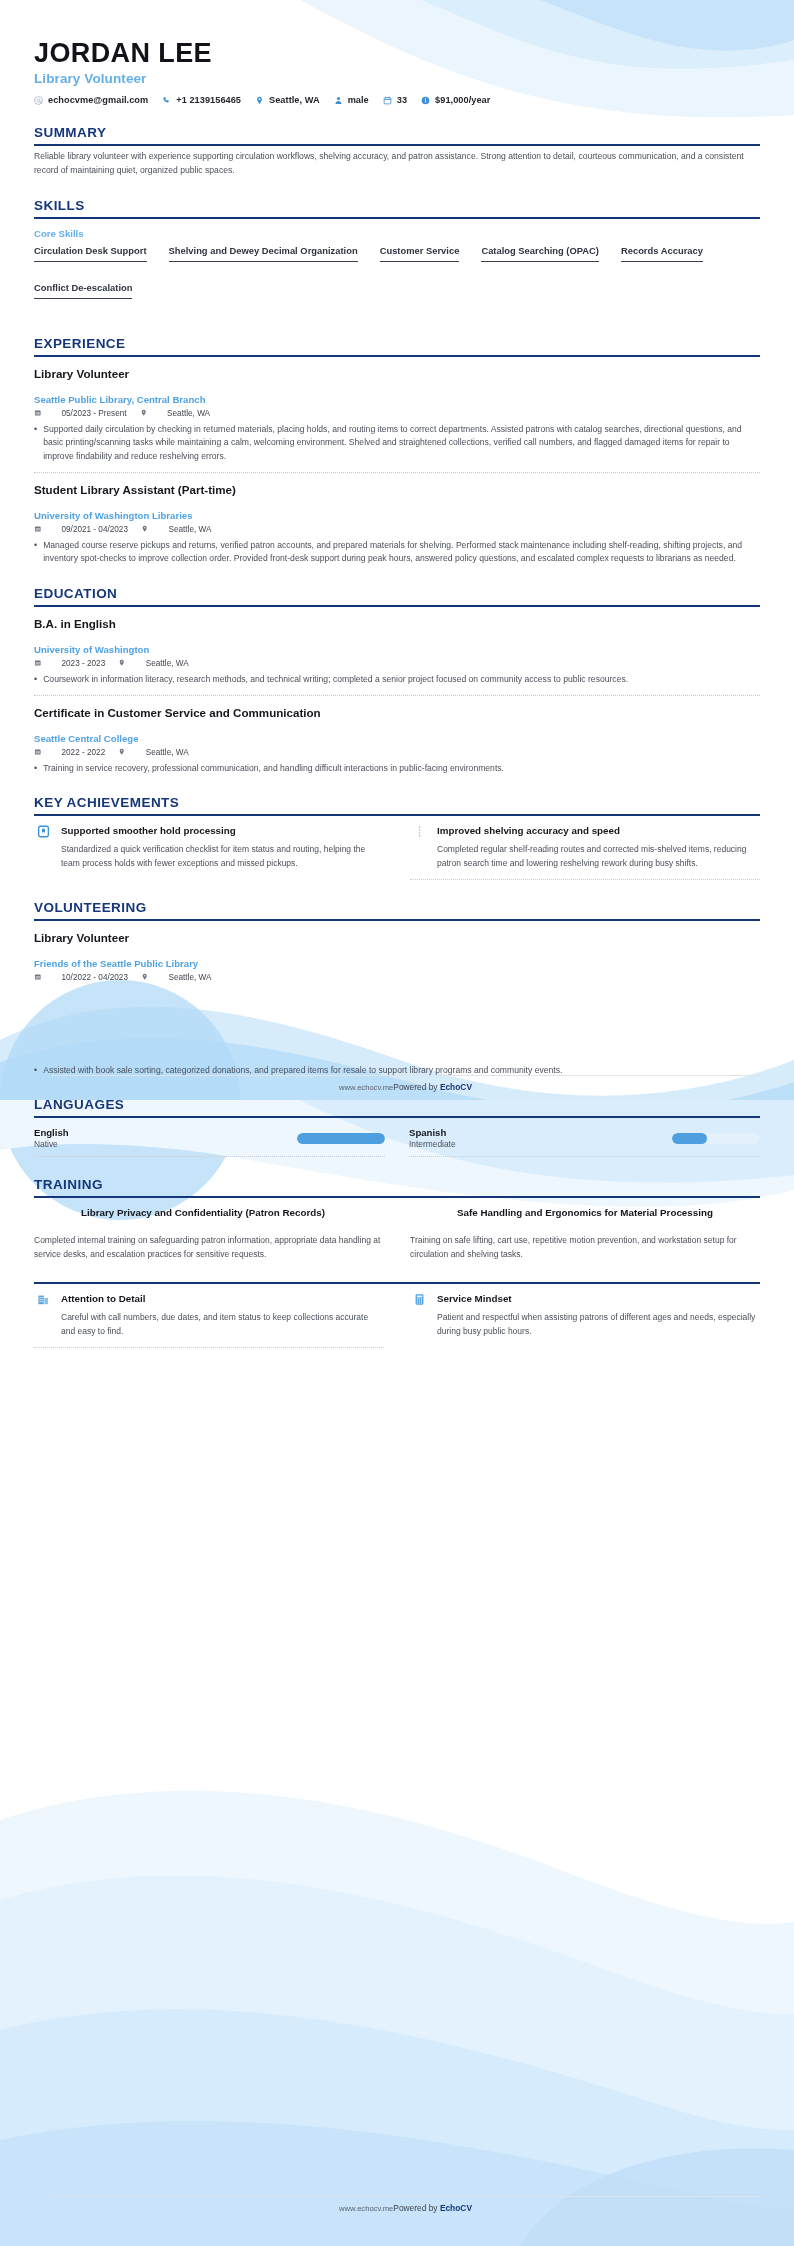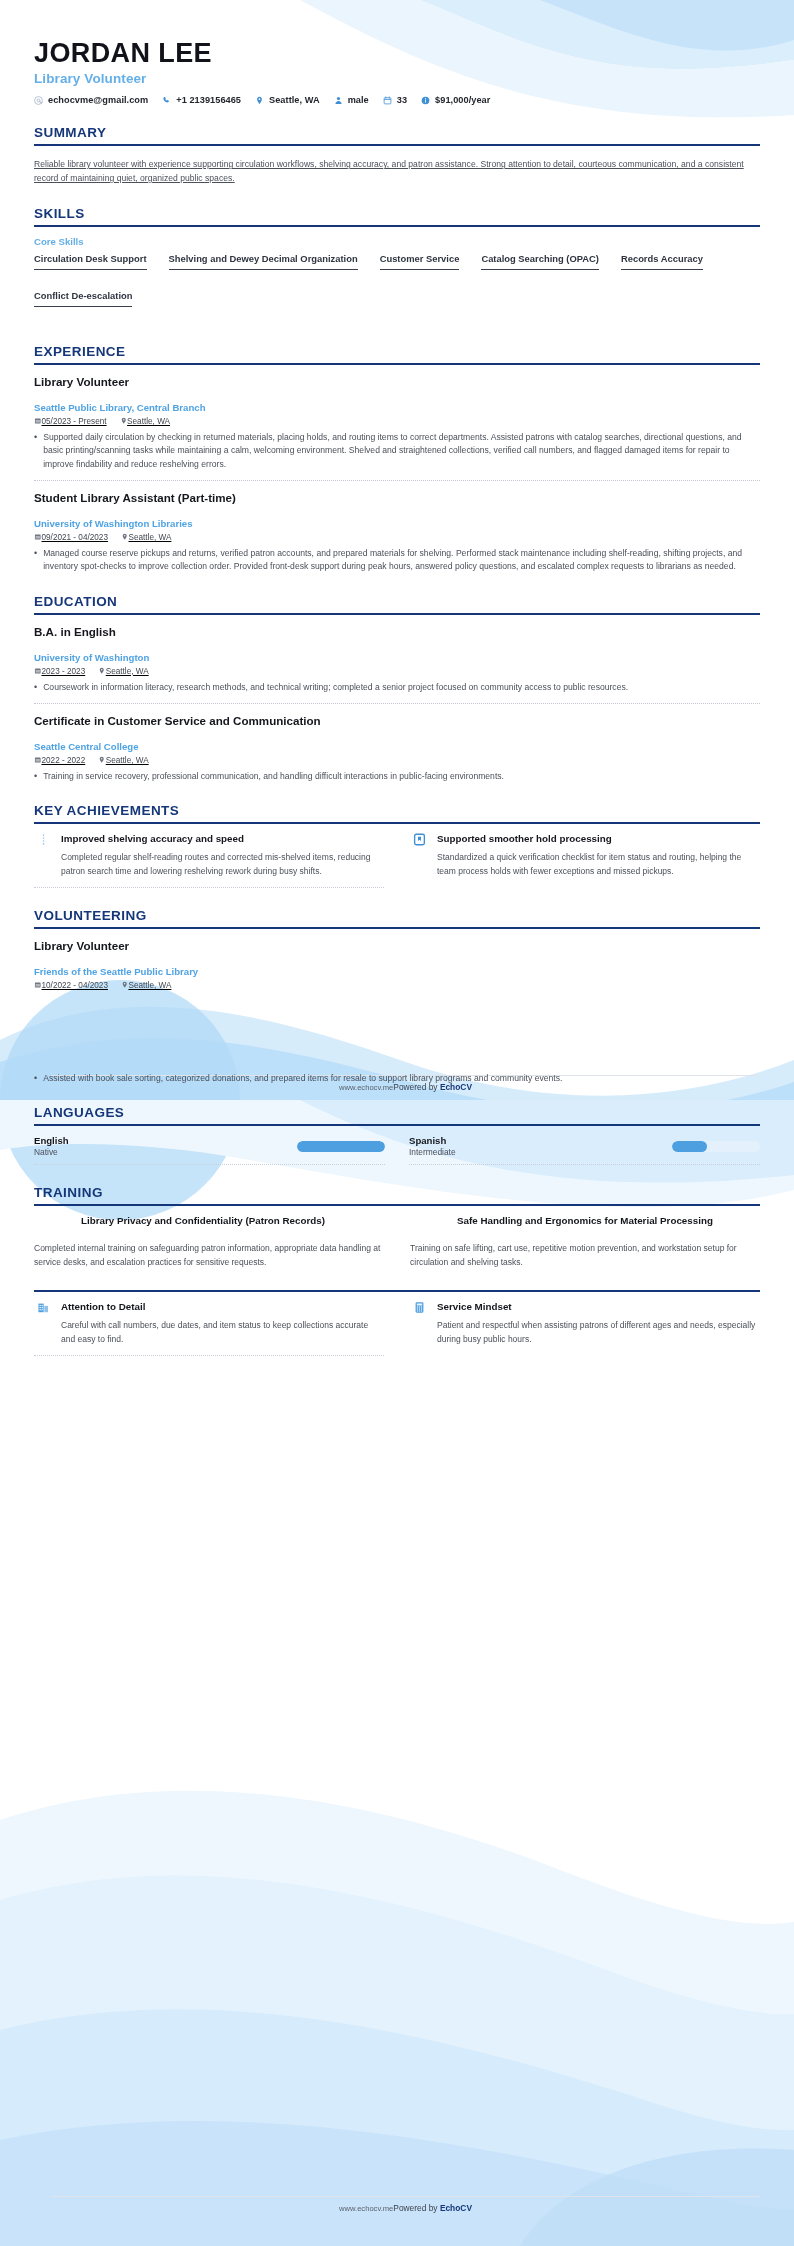--- a/index.html
+++ b/index.html
@@ -43,42 +43,42 @@
   
   .section { margin-top: 21px; }
   .sec-title {
     font-size: 13.5px; font-weight: 700; color: #15377a;
     letter-spacing: .45px; line-height: 1.1;
   }
   .sec-rule { height: 2.2px; background: #15377a; margin-top: 3px; }
 
   .body-text {
     font-size: 8.6px; color: #4a4f59; line-height: 1.62;
-    margin-top: 12px; text-align: left; text-decoration: underline;
+    margin-top: 4px; text-align: left;
   }
 
   
   .skill-group-title {
     font-size: 9.6px; font-weight: 700; color: #64afe8;
     margin-top: 9px; margin-bottom: 6px;
   }
   .skill-tags { display: flex; flex-wrap: wrap; gap: 3px 22px; }
   .skill-tag {
     font-size: 9.4px; font-weight: 700; color: #2f3440;
     padding-bottom: 5px; border-bottom: 1.1px solid #3a4250;
     margin-bottom: 17px; white-space: nowrap;
   }
 
   
   .entry { padding-top: 10px; }
   .entry.divided { border-top: 1.2px dotted #c3c9d2; margin-top: 9px; }
   .entry-title { font-size: 11.6px; font-weight: 700; color: #15171d; line-height: 1.25; }
   .entry-org { font-size: 9.6px; font-weight: 700; color: #4fa3e3; margin-top: 12px; }
   .entry-meta { display: flex; align-items: center; gap: 0 13px; margin-top: 4px; }
-  .meta-item { display: flex; align-items: flex-start; gap: 0; text-decoration: underline; }
+  .meta-item { display: flex; align-items: flex-start; gap: 20px; }
   .meta-item .txt { font-size: 8.2px; color: #41464f; }
   .bullets { margin-top: 5px; }
   .bullet {
     display: flex; gap: 6px; font-size: 8.6px; color: #4a4f59;
     line-height: 1.58; margin-bottom: 2px;
   }
   .bullet .dot { flex: 0 0 auto; line-height: 1.5; font-size: 9px; color: #4a4f59; }
 
   
   .cards { display: flex; gap: 26px; margin-top: 9px; }
@@ -383,42 +383,42 @@
 
     <div class="section">
       <div class="sec-title">KEY ACHIEVEMENTS</div>
       <div class="sec-rule"></div>
       <div class="cards">
 
         <div class="card">
           <div class="card-head">
             <span class="ico" style="width:18px">
               <svg width="13" height="13" viewBox="0 0 16 16">
+                    <rect x="2" y="1.6" width="12" height="12.8" rx="2" fill="none" stroke="#3d8fd6" stroke-width="1.7"></rect>
+                    <path d="M6.2 4.6h3.6v5.2L8 8.2 6.2 9.8z" fill="#3d8fd6"></path>
+                  </svg>
+            </span>
+            <span class="card-title">Supported smoother hold processing</span>
+          </div>
+          <div class="card-text no-rule">Standardized a quick verification checklist for item status and routing, helping the team process holds with fewer exceptions and missed pickups.</div>
+        </div>
+
+        <div class="card">
+          <div class="card-head">
+            <span class="ico" style="width:18px">
+              <svg width="13" height="13" viewBox="0 0 16 16">
                     <circle cx="8" cy="2.6" r="1" fill="#8fc3ec"></circle>
                     <circle cx="8" cy="6.2" r="1" fill="#8fc3ec"></circle>
                     <circle cx="8" cy="9.8" r="1" fill="#8fc3ec"></circle>
                     <circle cx="8" cy="13.4" r="1" fill="#8fc3ec"></circle>
                   </svg>
             </span>
             <span class="card-title">Improved shelving accuracy and speed</span>
           </div>
           <div class="card-text">Completed regular shelf-reading routes and corrected mis-shelved items, reducing patron search time and lowering reshelving rework during busy shifts.</div>
-        </div>
-
-        <div class="card">
-          <div class="card-head">
-            <span class="ico" style="width:18px">
-              <svg width="13" height="13" viewBox="0 0 16 16">
-                    <rect x="2" y="1.6" width="12" height="12.8" rx="2" fill="none" stroke="#3d8fd6" stroke-width="1.7"></rect>
-                    <path d="M6.2 4.6h3.6v5.2L8 8.2 6.2 9.8z" fill="#3d8fd6"></path>
-                  </svg>
-            </span>
-            <span class="card-title">Supported smoother hold processing</span>
-          </div>
-          <div class="card-text no-rule">Standardized a quick verification checklist for item status and routing, helping the team process holds with fewer exceptions and missed pickups.</div>
         </div>
 
       </div>
     </div>
 
     <div class="section">
       <div class="sec-title">VOLUNTEERING</div>
       <div class="sec-rule"></div>
       <div class="entry">
         <div class="entry-title">Library Volunteer</div>

